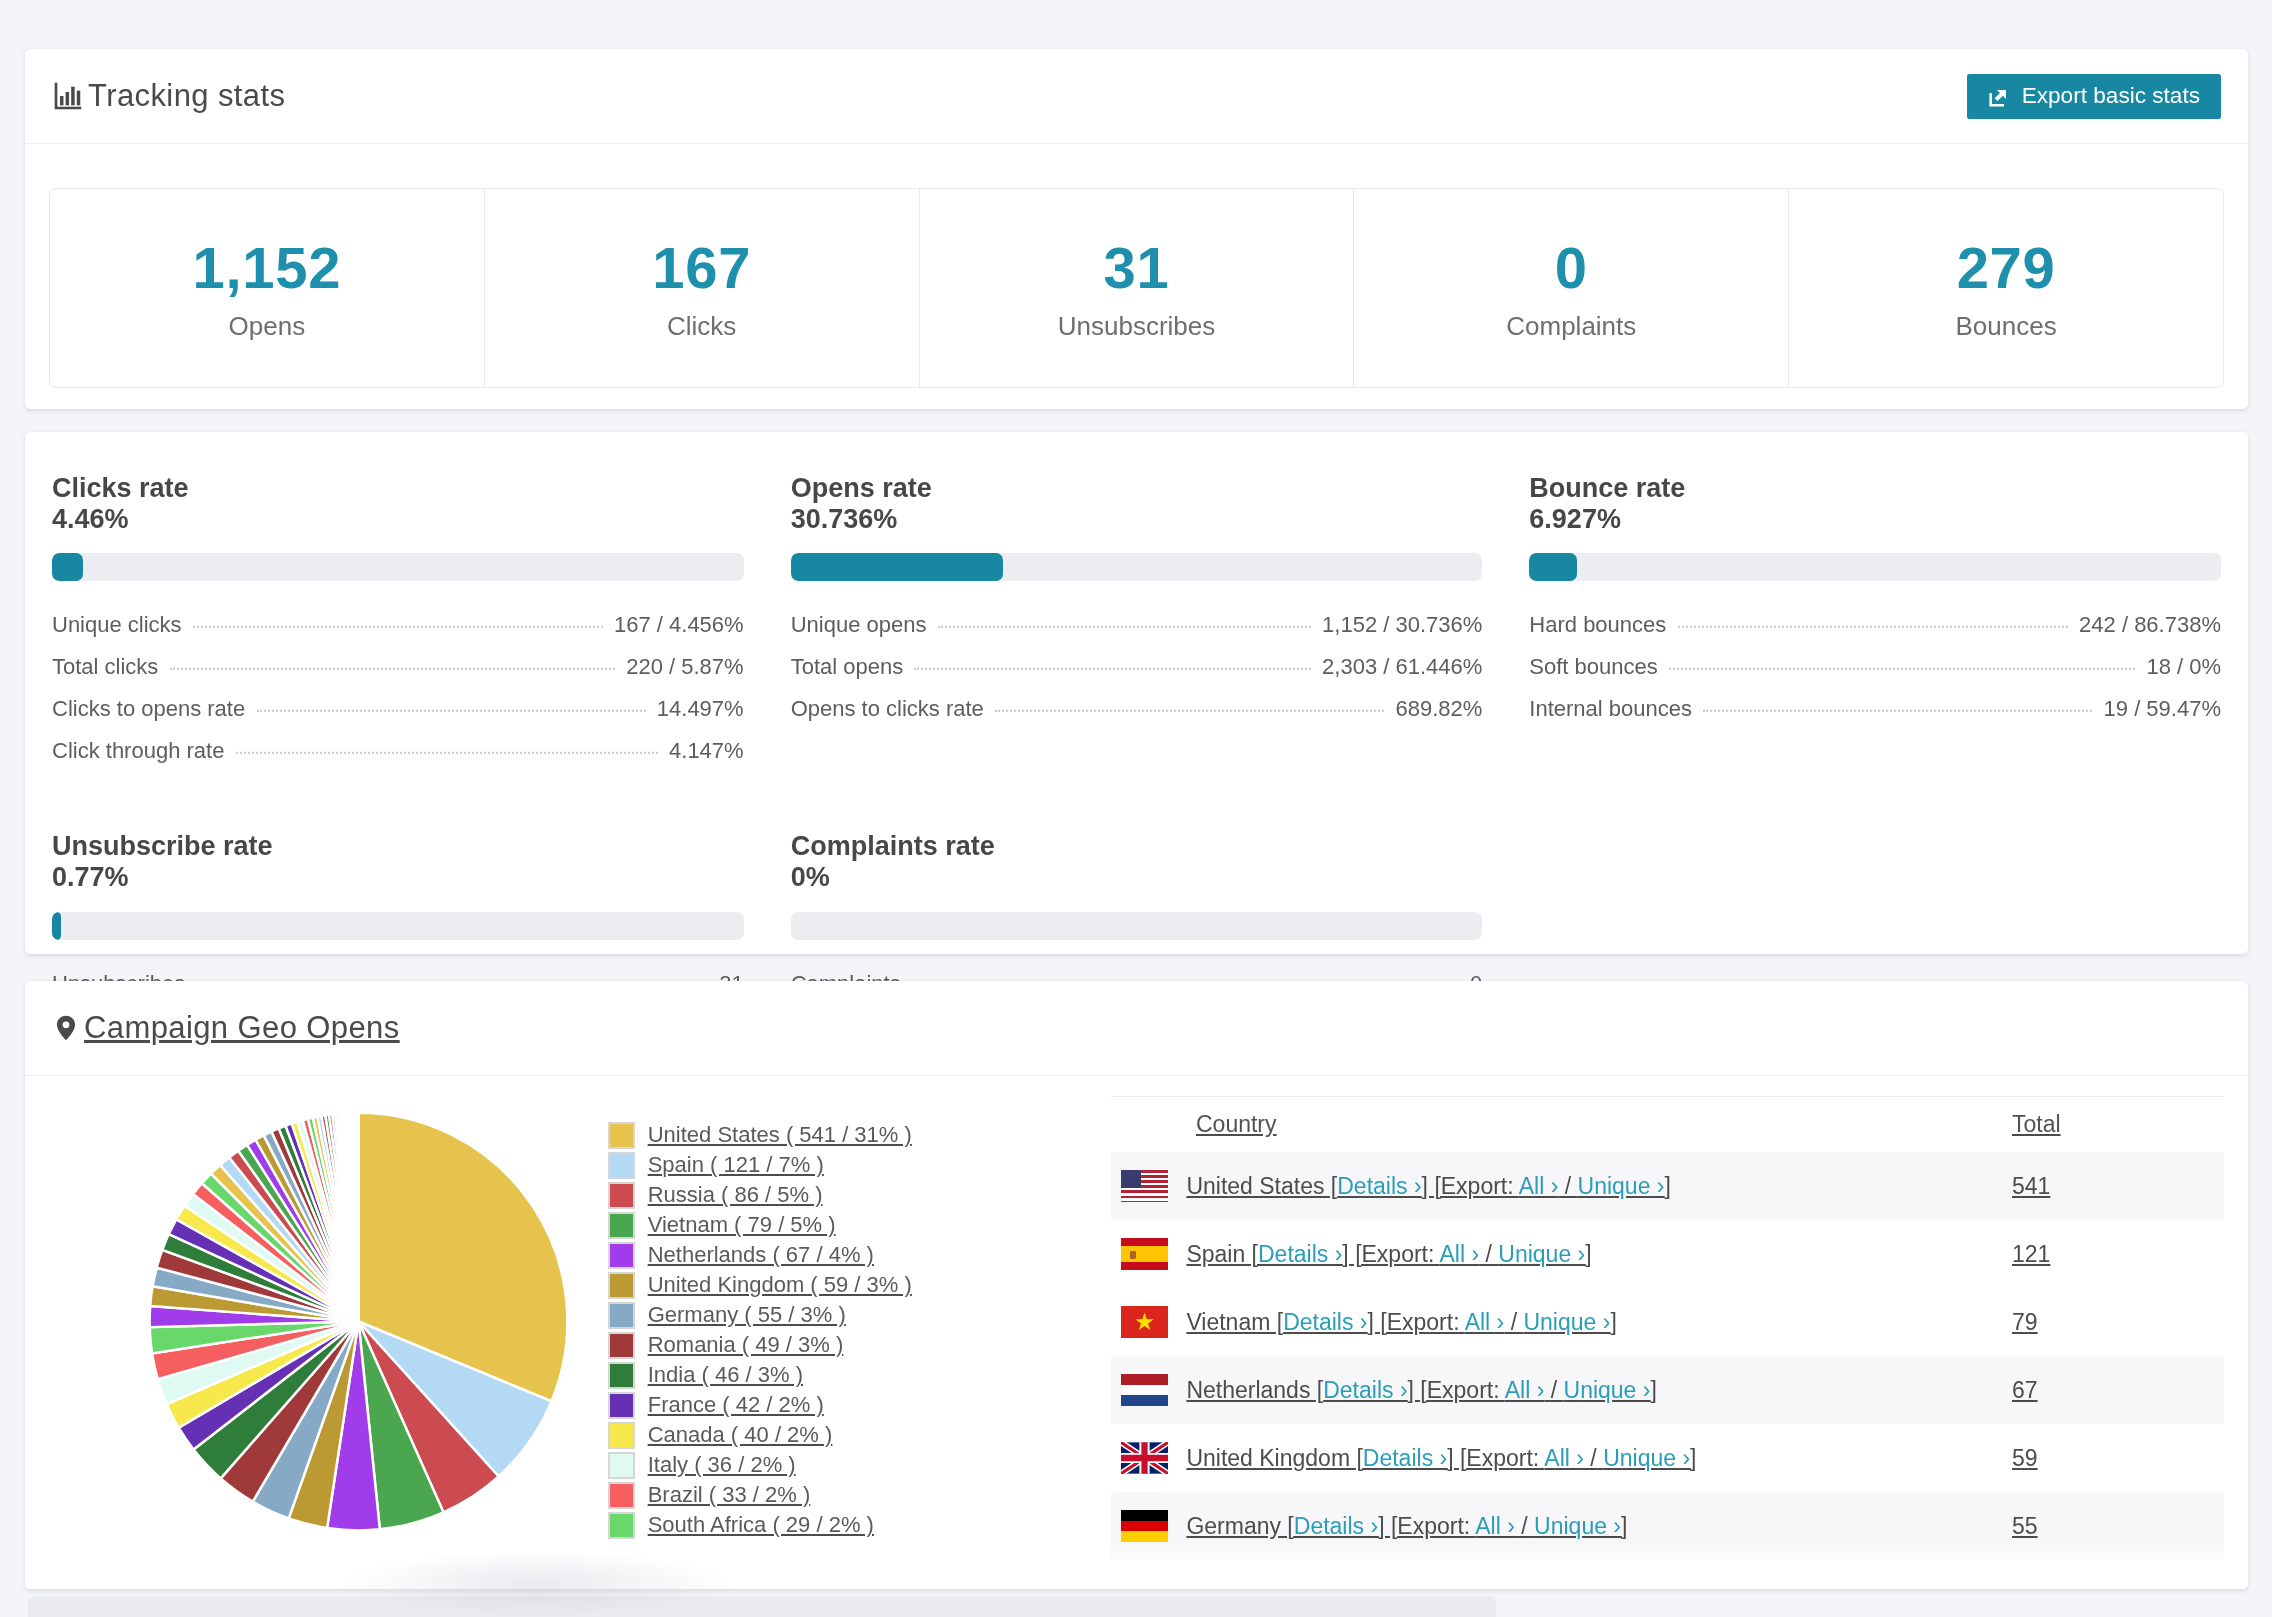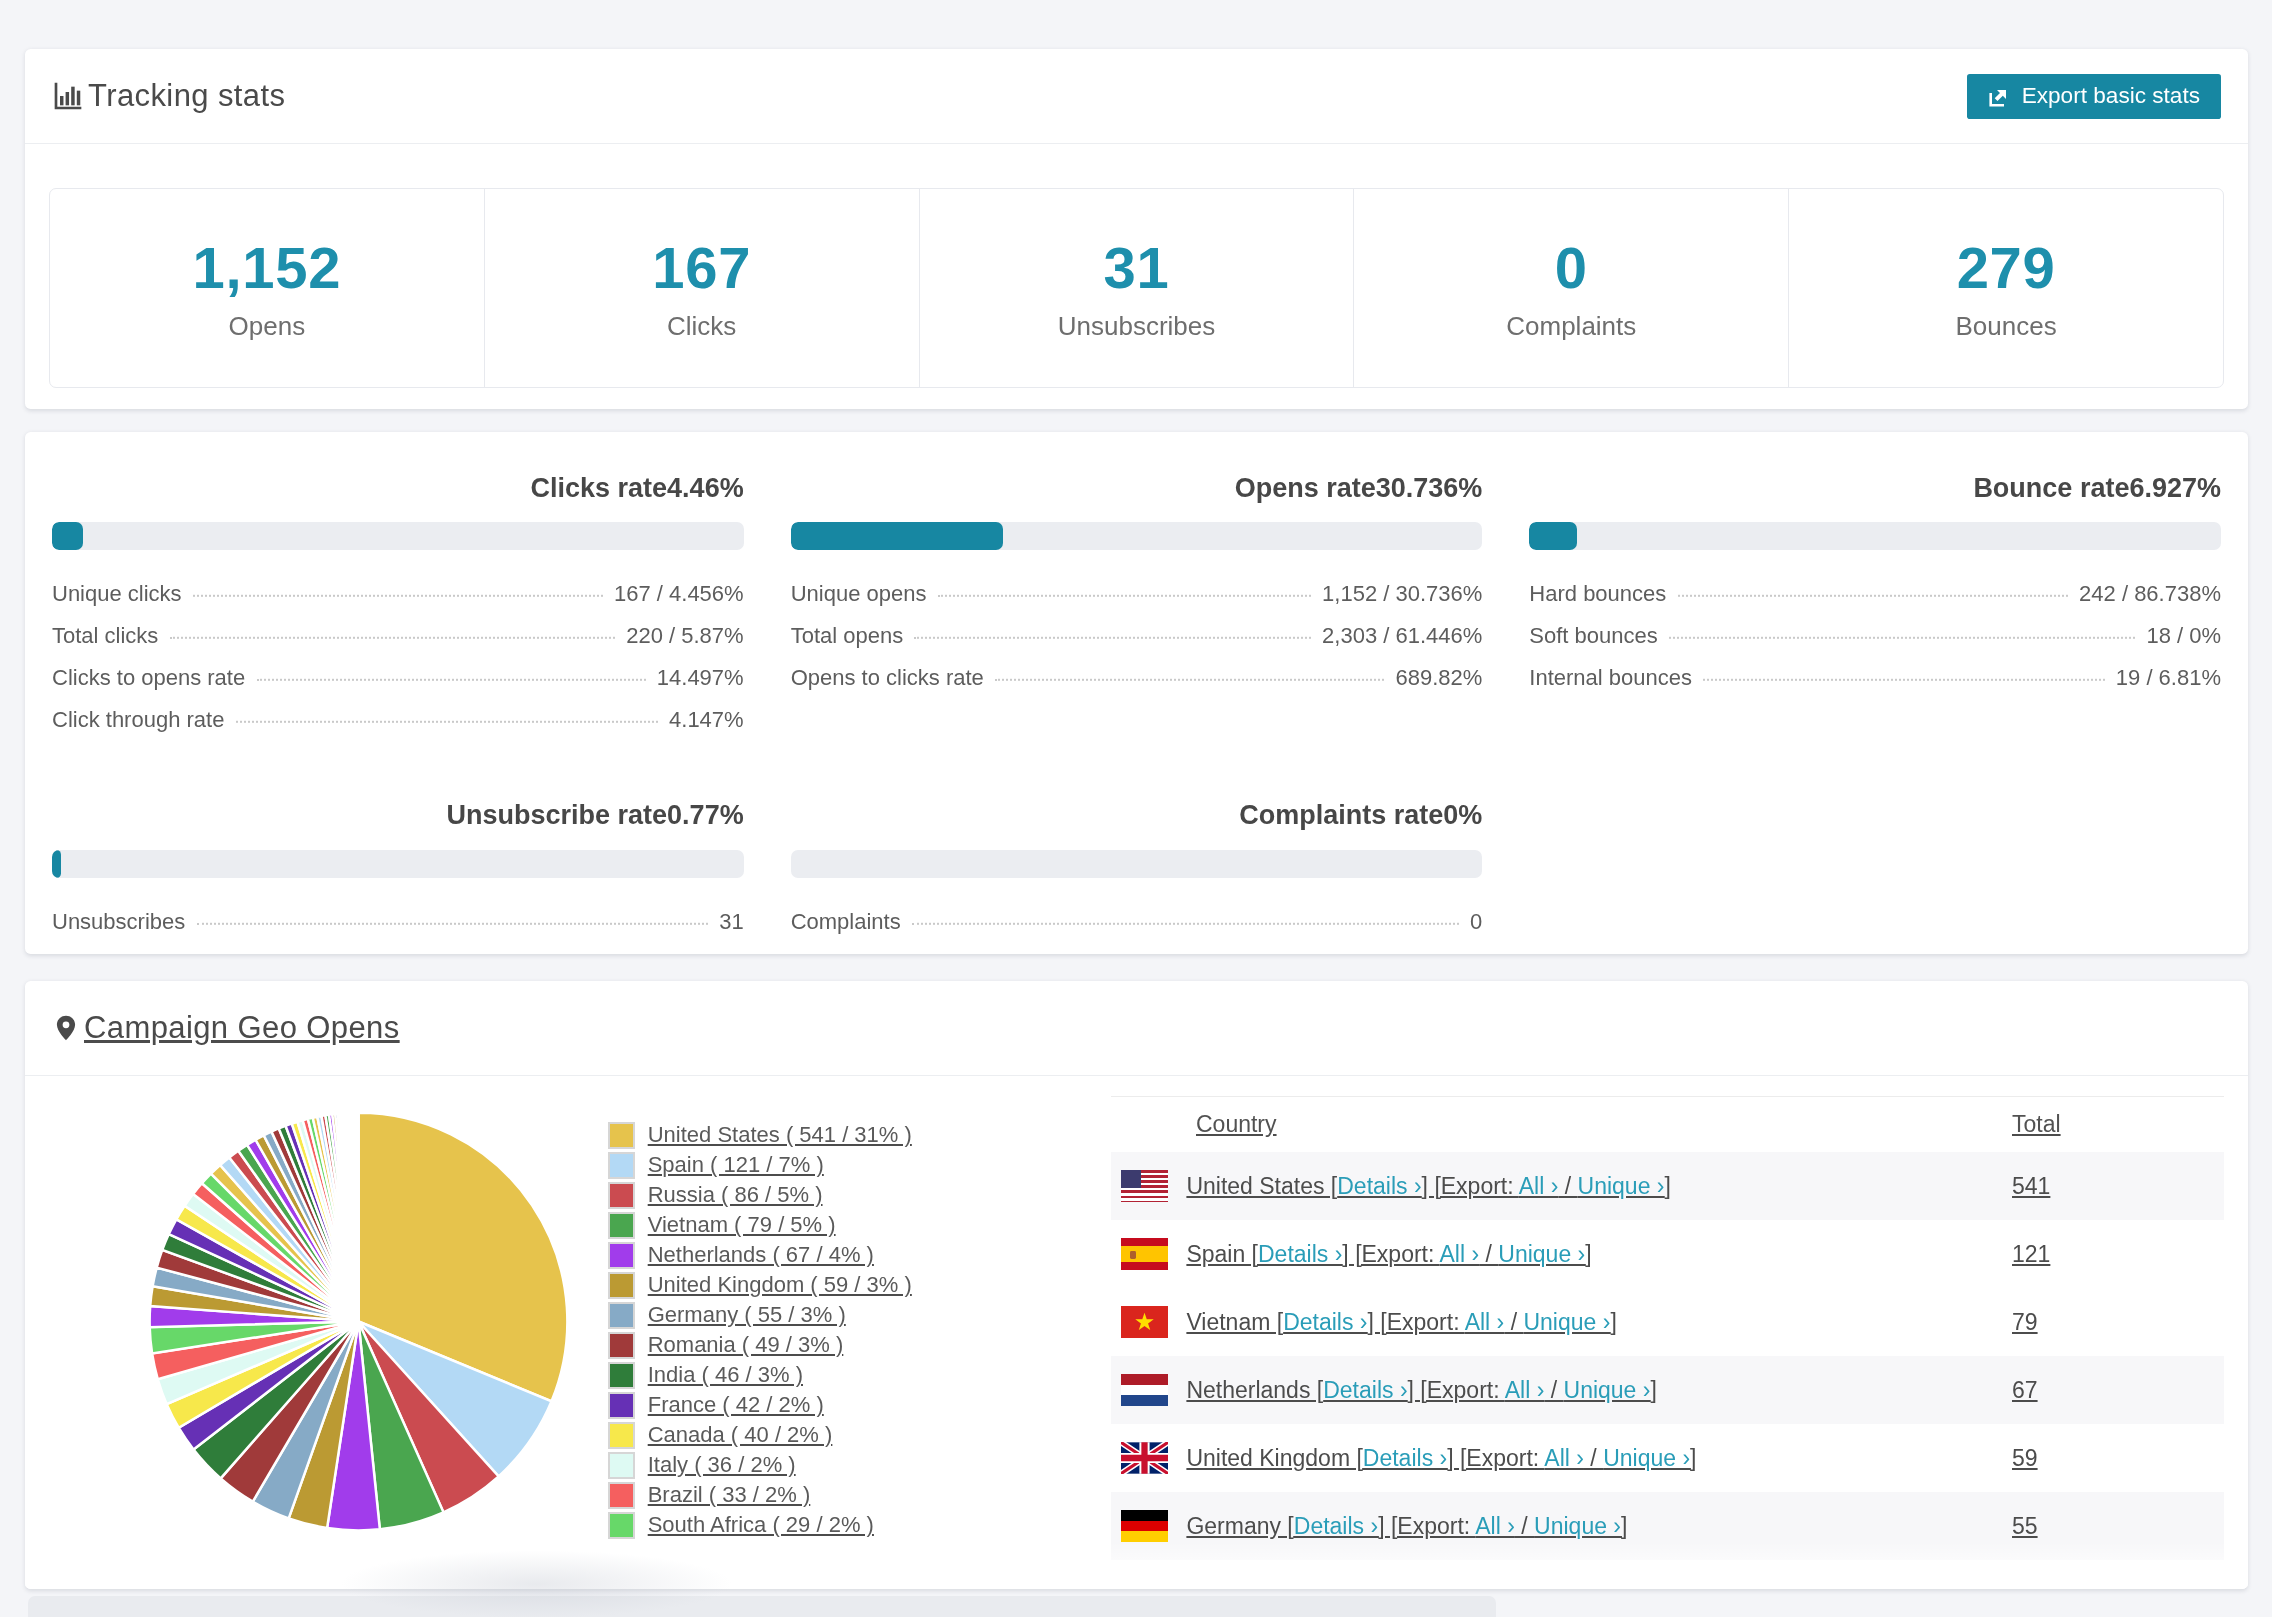--- a/index.html
+++ b/index.html
@@ -38,21 +38,21 @@
     align-items:center; justify-content:center; gap:10px;
     border-right:1.4px solid #e7e9ee; }
   .stat-box:last-child { border-right:none; }
   .stat-value { font-size:58px; font-weight:bold; color:#1e8fac; letter-spacing:0.7px; }
   .stat-label { font-size:26px; color:#6e6e6e; }
 
   
   #card-rates { top:432px; height:522px; padding:41px 27px 0; }
   .rates-grid { display:grid; grid-template-columns:1fr 1fr 1fr;
     column-gap:47px; row-gap:51px; }
-  .rate-head { display:flex; justify-content:flex-end; align-items:baseline; }
+  .rate-head { display:flex; justify-content:flex-end; align-items:baseline;flex-direction:column; }
   .rate-title { font-size:27px; font-weight:bold; color:#474747; }
   .rate-value { font-size:27px; font-weight:bold; color:#474747; }
   .rate-bar { margin-top:18.4px; height:28px; border-radius:7px; background:#ebedf1; overflow:hidden; }
   .rate-fill { height:100%; background:#1787a2; border-radius:7px; }
   .rate-rows { margin-top:31px; }
   .rate-row { display:flex; align-items:baseline; height:42px; font-size:22px; color:#5d5d5d; }
   .leader { flex:1; border-bottom:2.1px dotted #c9c9c9; margin:0 11.3px; transform:translateY(-4.2px); }
   .rate-row-value { white-space:nowrap; }
 
   
@@ -209,21 +209,21 @@
             <span class="rate-row-value">242 / 86.738%</span>
           </div>
           <div class="rate-row">
             <span class="rate-row-label">Soft bounces</span>
             <span class="leader"></span>
             <span class="rate-row-value">18 / 0%</span>
           </div>
           <div class="rate-row">
             <span class="rate-row-label">Internal bounces</span>
             <span class="leader"></span>
-            <span class="rate-row-value">19 / 6.81%</span>
+            <span class="rate-row-value">19 / 59.47%</span>
           </div>
         </div>
       </div>
       <div>
         <div class="rate-head">
           <span class="rate-title">Unsubscribe rate</span>
           <span class="rate-value">0.77%</span>
         </div>
         <div class="rate-bar">
           <div class="rate-fill" style="width: 0.77%; min-width: 8.5px;"></div>

